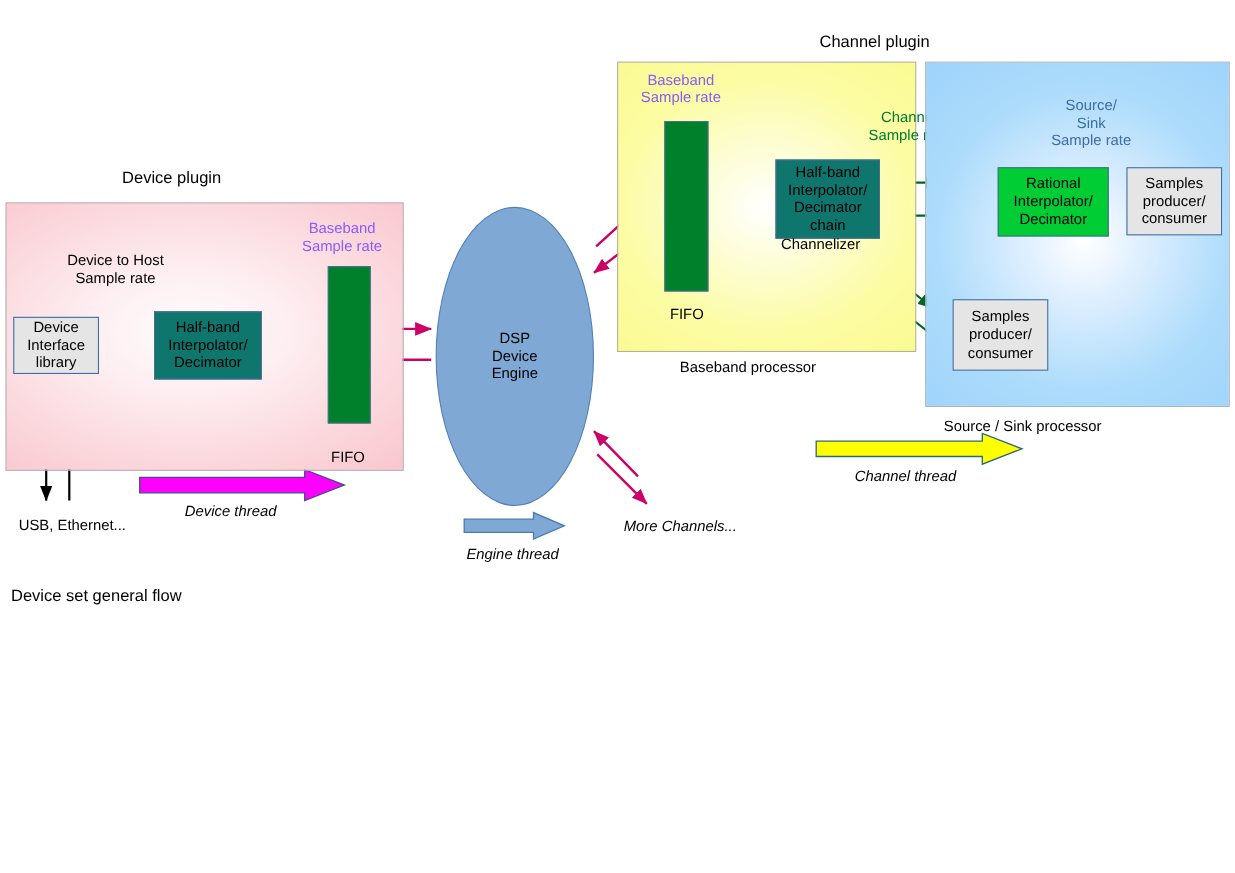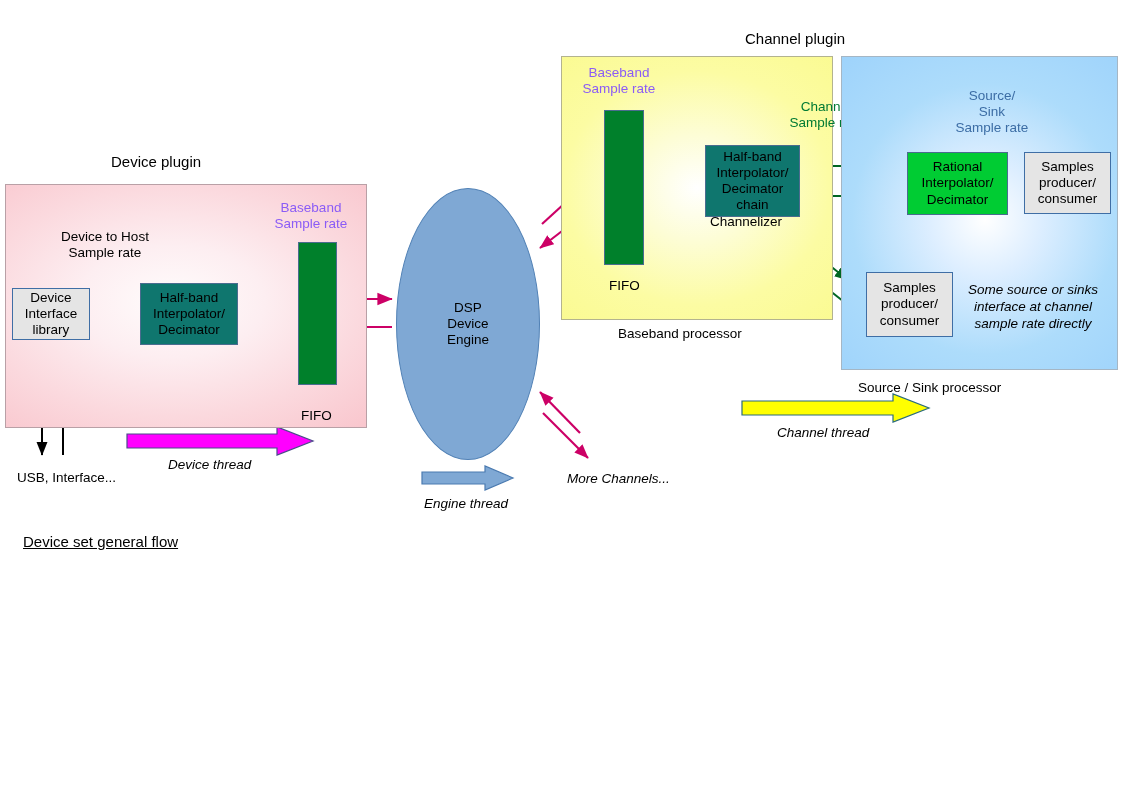--- a/index.html
+++ b/index.html
@@ -229,21 +229,21 @@
   <div class="abs node node-orange" style="left:140px; top:283px; width:98px; height:62px;">
     <span class="lbl">Half-band
 Interpolator/
 Decimator</span>
   </div>
 
   <div class="abs node node-fifo" style="left:298px; top:242px; width:39px; height:143px;"></div>
 
   <div class="abs cap-txt lbl" style="left:301px; top:408px;">FIFO</div>
 
-  <div class="abs cap-txt lbl" style="left:17px; top:470px;">USB, Interface...</div>
+  <div class="abs cap-txt lbl" style="left:17px; top:470px;">USB, Ethernet...</div>
 
   <div class="abs ital lbl" style="left:168px; top:457px;">Device thread</div>
 
   <div class="abs ellipse-dsp">
     <span class="lbl">DSP
 Device
 Engine</span>
   </div>
 
   <div class="abs ital lbl" style="left:424px; top:496px;">Engine thread</div>
@@ -292,23 +292,20 @@
 producer/
 consumer</span>
   </div>
 
   <div class="abs node node-blue" style="left:866px; top:272px; width:87px; height:65px;">
     <span class="lbl">Samples
 producer/
 consumer</span>
   </div>
 
-  <div class="abs ital-c lbl" style="left:963px; top:282px; width:140px;">Some source or sinks
-interface at channel
-sample rate directly</div>
 
   <div class="abs cap-txt lbl" style="left:858px; top:380px;">Source / Sink processor</div>
 
   <div class="abs ital lbl" style="left:777px; top:425px;">Channel thread</div>
 
-  <div class="abs title-txt lbl" style="left:23px; top:533px;text-decoration:underline;">Device set general flow</div>
+  <div class="abs title-txt lbl" style="left:10px; top:533px;">Device set general flow</div>
 
 </div>
 
 </body></html>

